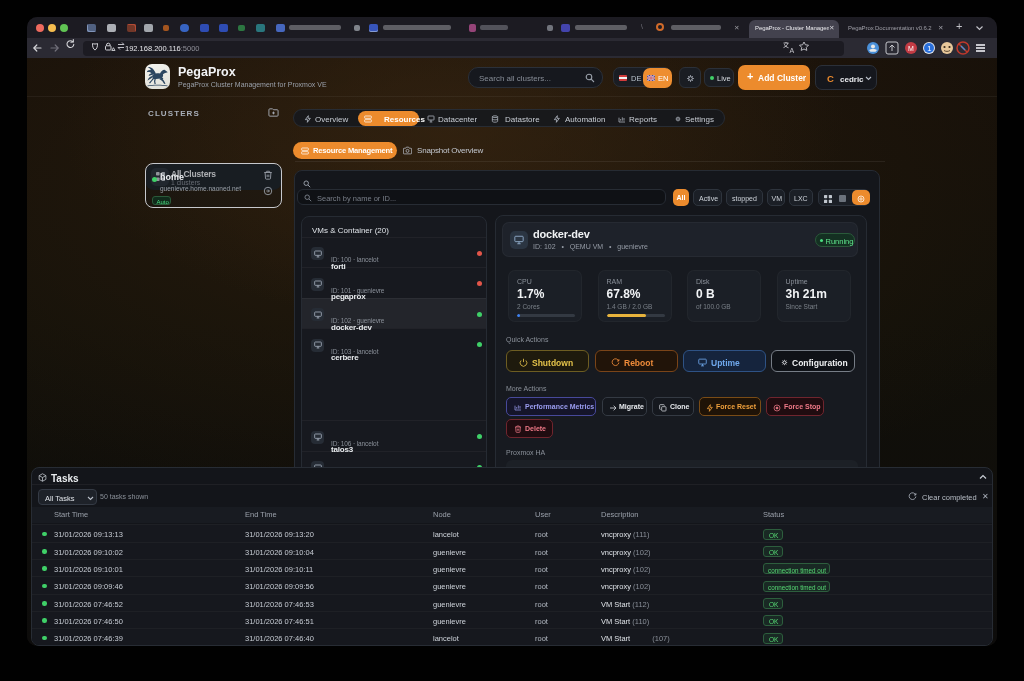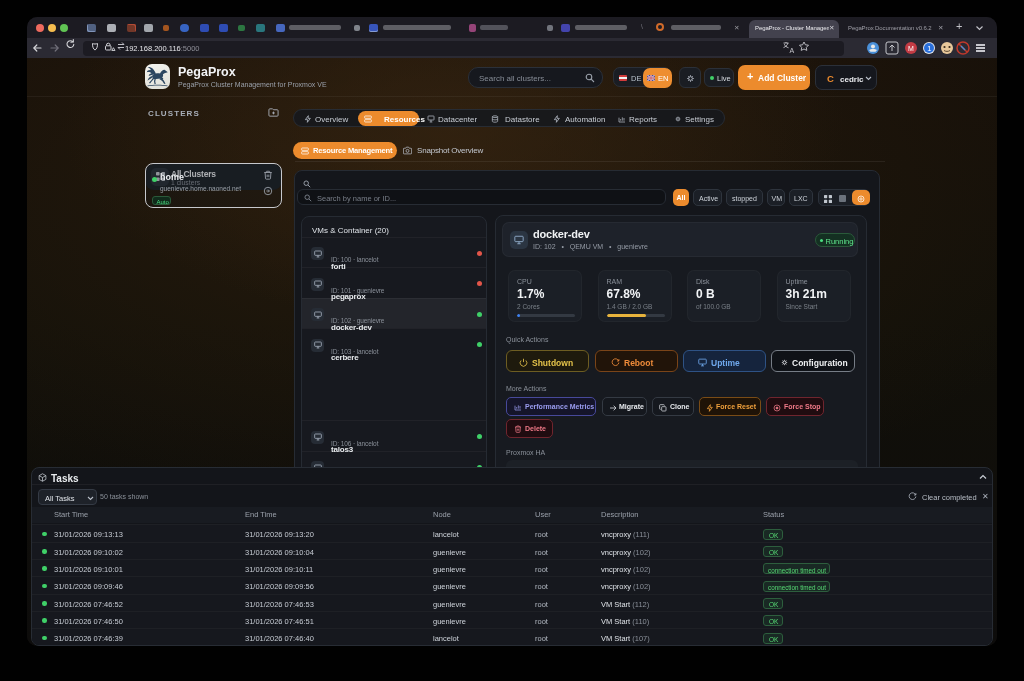--- a/index.html
+++ b/index.html
@@ -618,21 +618,21 @@
             <div class="okpill" style="width:20px;">
               <span style="position:absolute;left:5px;top:2px;">OK</span>
             </div>
           </div>
       <div class="tkrow" style="top:103.8px;">
             <div class="tkdot"></div>
             <div class="tkc" style="left:22px;">31/01/2026 07:46:39</div>
             <div class="tkc" style="left:213px;">31/01/2026 07:46:40</div>
             <div class="tkc" style="left:401px;color:#ced3da;">lancelot</div>
             <div class="tkc" style="left:503px;color:#b2b8c2;">root</div>
-            <div class="tkc" style="left:569px;color:#dde1e6;">VM Start <span style="color:#8a9099;">(107)</span></div>
+            <div class="tkc" style="left:569px;color:#dde1e6;">VM Start <span style="color:#8a9099;margin-left:20px;">(107)</span></div>
             <div class="okpill" style="width:20px;">
               <span style="position:absolute;left:5px;top:2px;">OK</span>
             </div>
           </div>
       </div>
     </div>
   </div>
 </div>
 
 </body></html>

